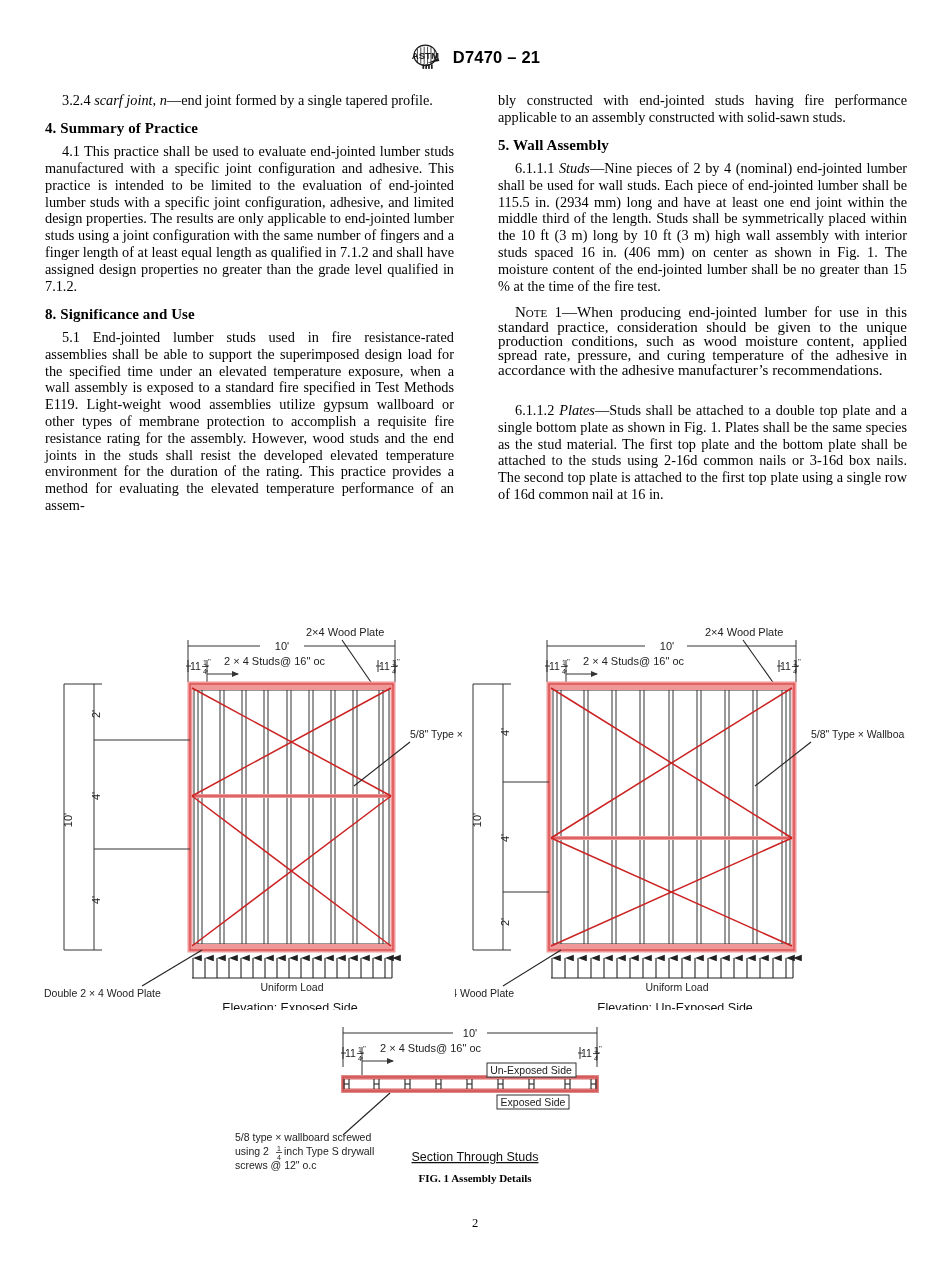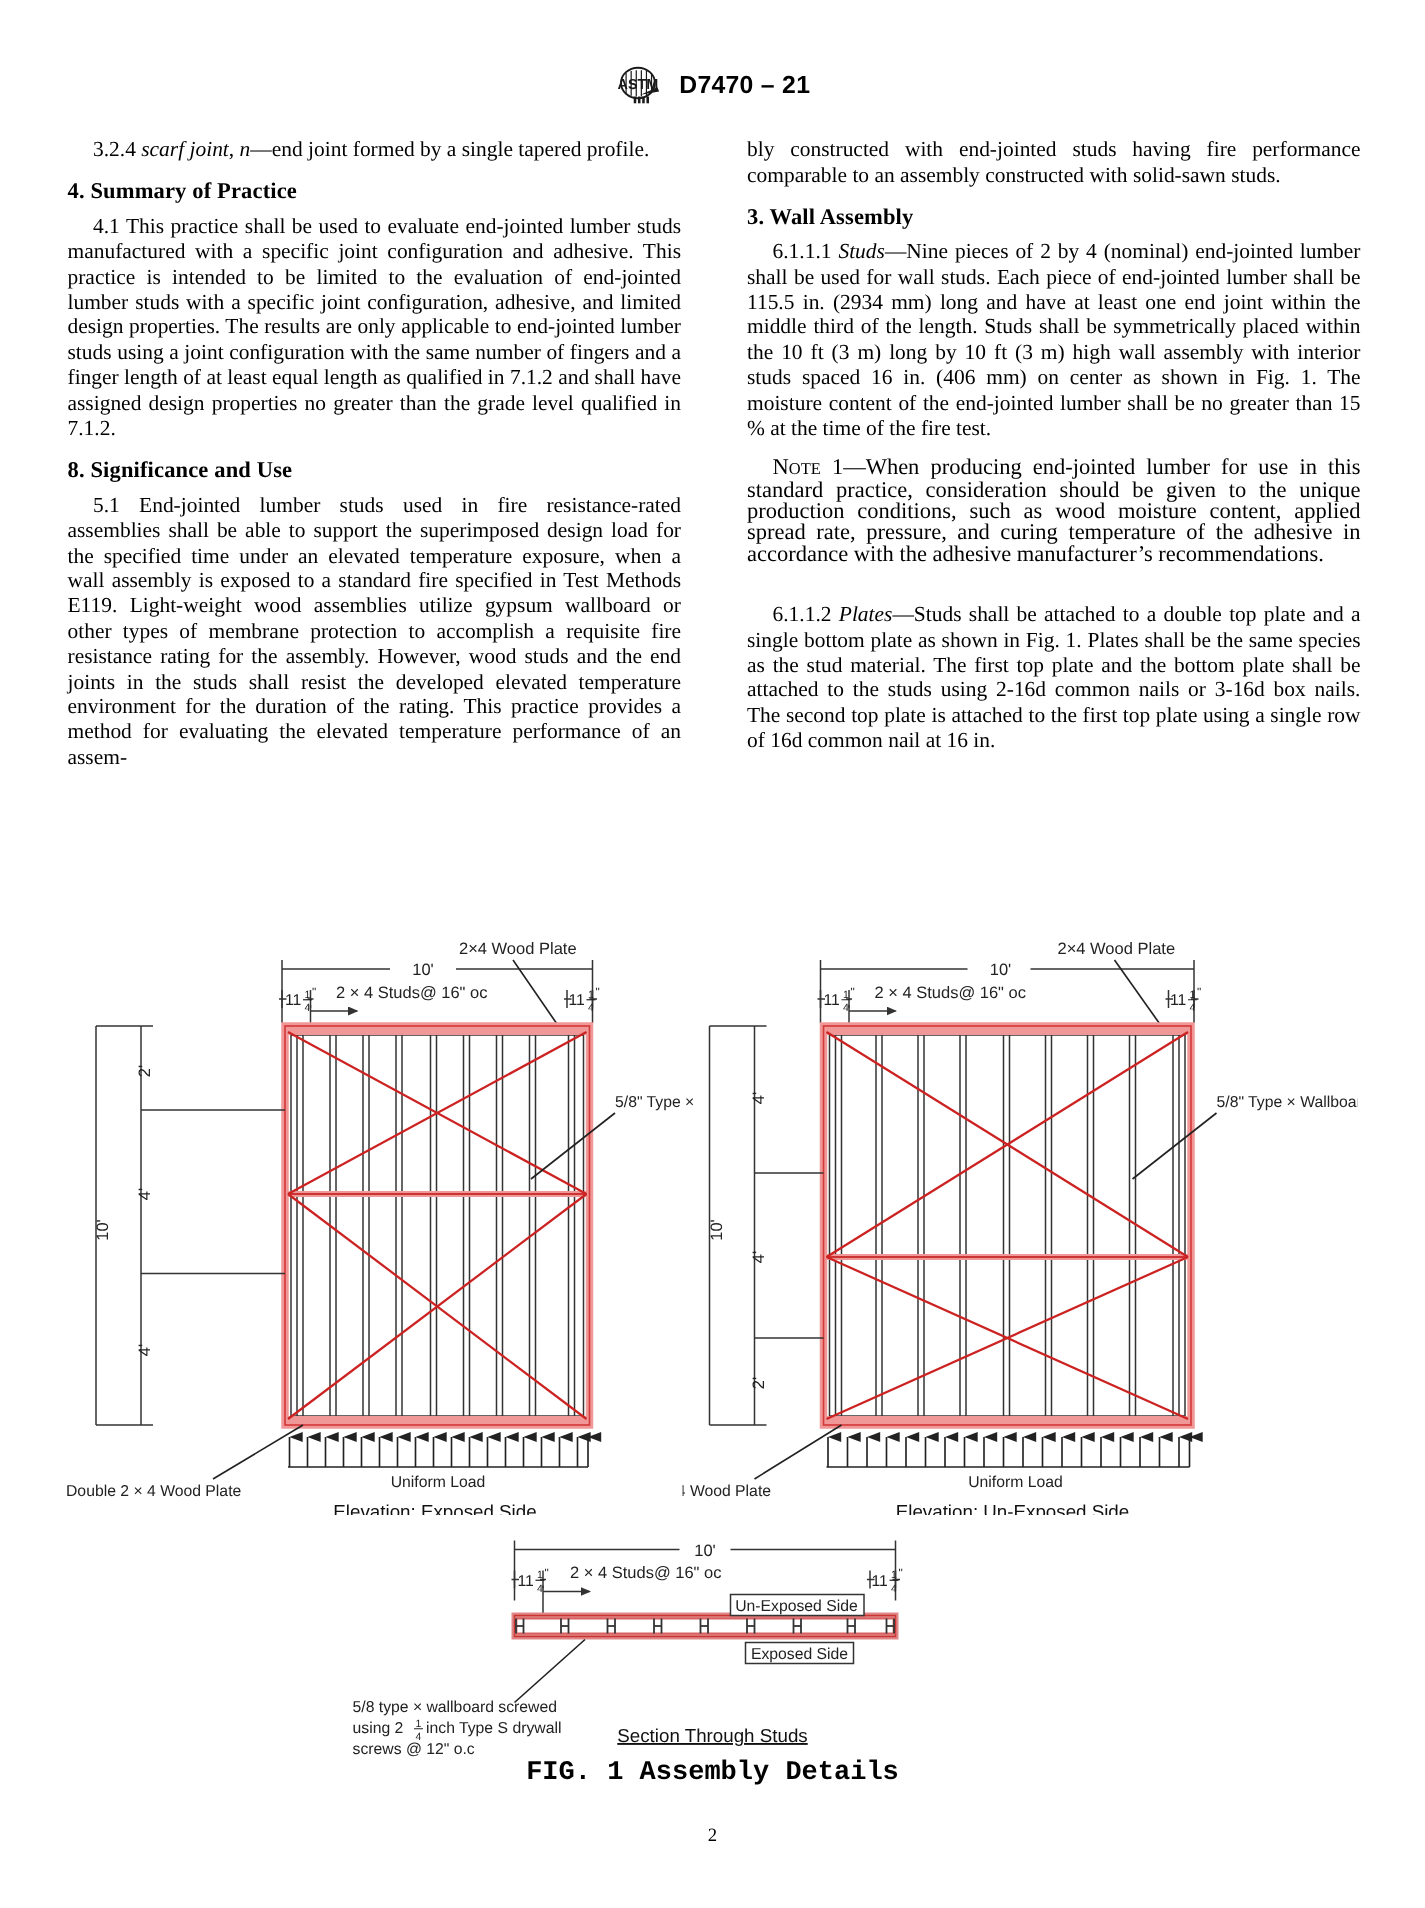--- a/index.html
+++ b/index.html
@@ -102,22 +102,22 @@
   .fig-elev-left  { position: absolute; left: 42px;  top: 0px; }
   .fig-elev-right { position: absolute; left: 455px; top: 0px; }
   .fig-section    { position: absolute; left: 225px; top: 395px; }
 
   .fig-caption {
     position: absolute;
     top: 1172px;
     left: 0;
     width: 950px;
     text-align: center;
-    font-family: Liberation Mono, monospace;
-    font-size: 18px;
+    font-family: Liberation Serif, serif;
+    font-size: 11px;
     font-weight: bold;
   }
 
   .page-num {
     position: absolute;
     top: 1216px;
     left: 0;
     width: 950px;
     text-align: center;
     font-size: 12.5px;
@@ -154,23 +154,23 @@
 
     <p class="body"><span>4.1 This practice shall be used to evaluate end-jointed lumber studs manufactured with a specific joint configuration and adhesive. This practice is intended to be limited to the evaluation of end-jointed lumber studs with a specific joint configuration, adhesive, and limited design properties. The results are only applicable to end-jointed lumber studs using a joint configuration with the same number of fingers and a finger length of at least equal length as qualified in </span><span class="lnk">7.1.2</span><span> and shall have assigned design properties no greater than the grade level qualified in </span><span class="lnk">7.1.2</span><span>.</span></p>
 
     <h2 class="sec">8.  Significance and Use</h2>
 
     <p class="body"><span>5.1 End-jointed lumber studs used in fire resistance-rated assemblies shall be able to support the superimposed design load for the specified time under an elevated temperature exposure, when a wall assembly is exposed to a standard fire specified in Test Methods </span><span class="lnk">E119</span><span>. Light-weight wood assemblies utilize gypsum wallboard or other types of membrane protection to accomplish a requisite fire resistance rating for the assembly. However, wood studs and the end joints in the studs shall resist the developed elevated temperature environment for the duration of the rating. This practice provides a method for evaluating the elevated temperature performance of an assem-</span></p>
   </div>
 
   <div class="col">
 
-    <p class="body cont">bly constructed with end-jointed studs having fire performance comparable to an assembly constructed with solid-sawn studs.</p>
-
-    <h2 class="sec">3.  Wall Assembly</h2>
+    <p class="body cont">bly constructed with end-jointed studs having fire performance applicable to an assembly constructed with solid-sawn studs.</p>
+
+    <h2 class="sec">5.  Wall Assembly</h2>
 
 
 
     <p class="body"><span>6.1.1.1</span> <span class="it">Studs</span><span>—Nine pieces of 2 by 4 (nominal) end-jointed lumber shall be used for wall studs. Each piece of end-jointed lumber shall be 115.5 in. (2934 mm) long and have at least one end joint within the middle third of the length. Studs shall be symmetrically placed within the 10 ft (3 m) long by 10 ft (3 m) high wall assembly with interior studs spaced 16 in. (406 mm) on center as shown in </span><span class="lnk">Fig. 1</span><span>. The moisture content of the end-jointed lumber shall be no greater than 15 % at the time of the fire test.</span></p>
 
     <p class="note"><span class="note-lead">Note 1</span><span>—When producing end-jointed lumber for use in this standard practice, consideration should be given to the unique production conditions, such as wood moisture content, applied spread rate, pressure, and curing temperature of the adhesive in accordance with the adhesive manufacturer’s recommendations.</span></p>
 
     <div class="spacer-xs"></div>
 
     <p class="body"><span>6.1.1.2</span> <span class="it">Plates</span><span>—Studs shall be attached to a double top plate and a single bottom plate as shown in </span><span class="lnk">Fig. 1</span><span>. Plates shall be the same species as the stud material. The first top plate and the bottom plate shall be attached to the studs using 2-16d common nails or 3-16d box nails. The second top plate is attached to the first top plate using a single row of 16d common nail at 16 in.</span></p>

